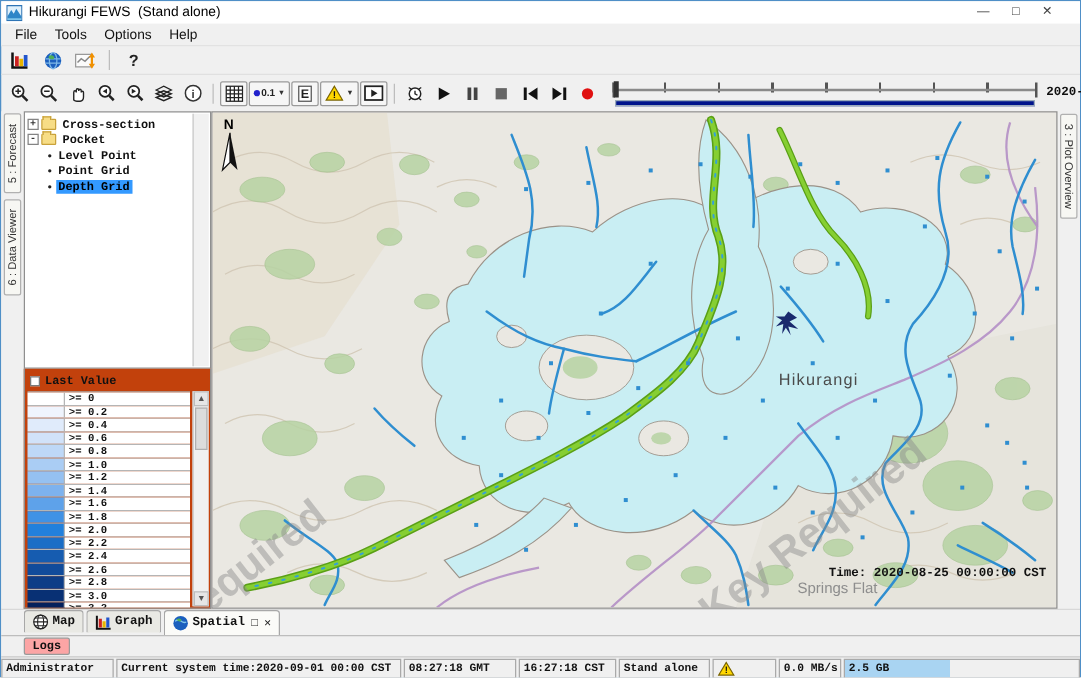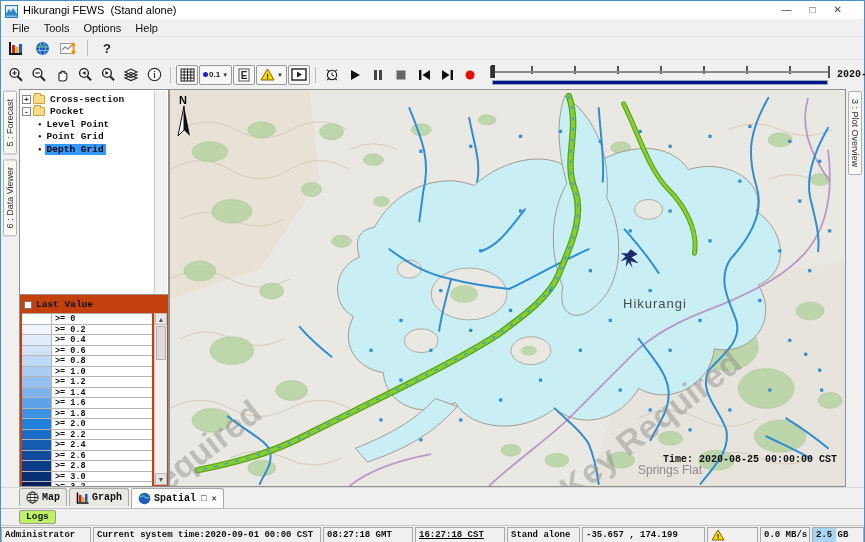--- a/index.html
+++ b/index.html
@@ -88,21 +88,21 @@
   .scale-seg-row { display:flex; height:5px; border:1px solid #111; background:#fff; }
   .scale-seg { width:44px; height:100%; }
   .scale-seg.dark { background:#111; }
 
   
   .bottom-tabbar { height:21px; flex:none; display:flex; padding-left:18px; gap:2px; border-top:1px solid #d8d8d8; background:#f0f0f0; }
   .btab { display:flex; align-items:center; gap:3px; height:18px; padding:0 6px; background:#e9e9e4; border:1px solid #a8a8a8; border-bottom:none; border-radius:3px 3px 0 0; font-size:10px; font-family:"Liberation Mono", monospace; font-weight:700; color:#111; }
   .btab.active { background:#fbfbf8; height:20px; }
   .tab-ctl { font-size:9px; color:#222; margin-left:2px; }
   .logs-row { height:17px; flex:none; display:flex; align-items:center; padding-left:18px; background:#f0f0f0; border-top:1px solid #bdbdbd; }
-  .logs-btn { font-size:9.5px; font-family:"Liberation Mono", monospace; font-weight:700; color:#111; background:#bef264; border:1px solid #9a9a9a; border-radius:2px; padding:0 6px; height:14px; line-height:12px; }
+  .logs-btn { font-size:9.5px; font-family:"Liberation Mono", monospace; font-weight:700; color:#111; background:#fca5a5; border:1px solid #9a9a9a; border-radius:2px; padding:0 6px; height:14px; line-height:12px; }
   .statusbar { height:18px; flex:none; display:flex; align-items:stretch; background:#f0f0f0; border-top:1px solid #c8c8c8; padding-top:1px; }
   .status-cell { border:1px solid #a9a9a9; background:#f0f0f0; margin-right:2px; display:flex; align-items:center; padding:0 3px; overflow:hidden; position:relative; }
   .status-text { font-family:"Liberation Mono", monospace; font-weight:700; font-size:9px; color:#111; white-space:nowrap; position:relative; }
   .status-cell.gauge { margin-right:0; }
   .gauge-fill { position:absolute; left:0; top:0; bottom:0; width:45%; background:#a9d4f2; }
 
   svg text { font-family:"Liberation Sans", sans-serif; }
 </style>
 </head>
 <body>
@@ -635,28 +635,25 @@
   <div class="statusbar">
       <div class="status-cell" style="width: 90px;">
         <span class="status-text">Administrator</span>
       </div>
       <div class="status-cell" style="width: 228px;">
         <span class="status-text">Current system time:2020-09-01 00:00 CST</span>
       </div>
       <div class="status-cell" style="width: 90px;">
         <span class="status-text">08:27:18 GMT</span>
       </div>
-      <div class="status-cell" style="width: 90px; text-decoration: underline;">
+      <div class="status-cell" style="width: 78px;">
         <span class="status-text">16:27:18 CST</span>
       </div>
       <div class="status-cell" style="width: 73px;">
         <span class="status-text">Stand alone</span>
-      </div>
-      <div class="status-cell" style="width: 123px;">
-        <span class="status-text">-35.657 , 174.199</span>
       </div>
       <div class="status-cell" style="width: 51px;">
         <span style="display: inline-flex; align-items: center;">
           <svg width="14" height="12" viewBox="0 0 14 12">
             <path d="M7 1 L13 11 L1 11 Z" fill="#ffd700" stroke="#7a6400"></path>
             <text x="7" y="9.8" font-size="7.5" font-weight="bold" fill="#111" text-anchor="middle">!</text>
           </svg>
         </span>
       </div>
       <div class="status-cell" style="width: 50px;">

